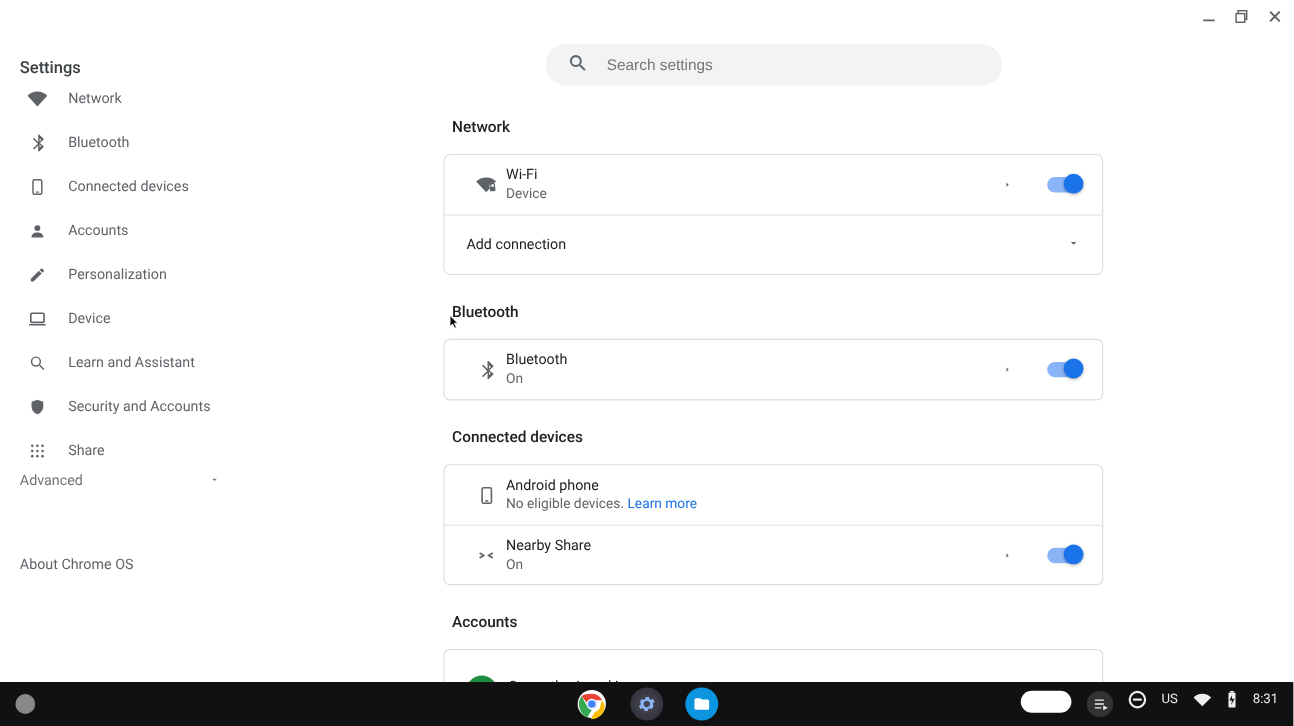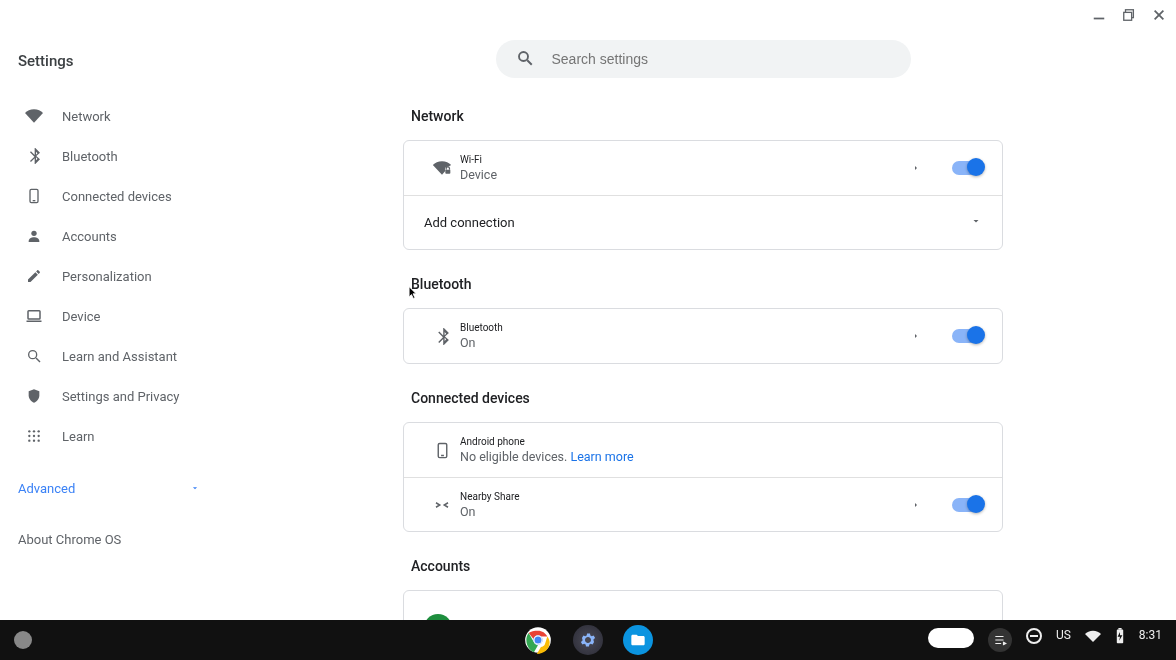--- a/index.html
+++ b/index.html
@@ -28,44 +28,43 @@
     position: absolute;
     left: 0; top: 40px;
     width: 230px;
     padding-left: 18px;
     padding-top: 12px;
   }
   .app-title {
     font-size: 15px;
     font-weight: 500;
     color: #3c4043;
-    margin-bottom: 26px;
   }
   .nav-item {
     display: flex;
     align-items: center;
     height: 40px;
     color: #5f6368;
     font-size: 13px;
     cursor: pointer;
     gap: 18px;
     padding-left: 6px;
   }
   .nav-item .icon-wrap {
     width: 20px;
     display: flex;
     justify-content: center;
     color: #5f6368;
   }
   .advanced-item {
     display: flex;
-    align-items: flex-end;
+    align-items: flex-start;
     height: 40px;
     font-size: 13px;
-    color: #3b82f6;
+    color: #737373;
     justify-content: space-between;
     padding-right: 30px;
     cursor: pointer;
   }
   .about-item {
     font-size: 13px;
     color: #5f6368;
     cursor: pointer;
     margin-top: 36px;
   }
@@ -127,21 +126,21 @@
     color: #5f6368;
     display: flex;
     justify-content: center;
   }
   .row .row-text {
     flex: 1;
     display: flex;
     flex-direction: column;
     gap: 2px;
   }
-  .row .row-title { font-size: 10px; color: #202124; }
+  .row .row-title { font-size: 13px; color: #202124; }
   .row .row-sub { font-size: 12.5px; color: #5f6368; }
   .row .row-sub a { color: #1a73e8; text-decoration: none; cursor: pointer; }
   .row .chevron { color: #5f6368; display:flex; align-items:center; margin-right: 32px; }
   .row.simple .row-title-only { font-size: 13px; color: #202124; padding-left: 0; }
 
   
   .toggle {
     width: 30px;
     height: 14px;
     border-radius: 7px;
@@ -325,38 +324,38 @@
     </span>
     <span>Learn and Assistant</span>
   </div>
 
   <div class="nav-item">
     <span class="icon-wrap">
       <svg width="16" height="16" viewBox="0 0 24 24" fill="currentColor">
           <path d="M12 2L4 5v6c0 5 3.4 9.7 8 11 4.6-1.3 8-6 8-11V5l-8-3z"></path>
         </svg>
     </span>
-    <span>Settings and Privacy</span>
+    <span>Security and Accounts</span>
   </div>
 
   <div class="nav-item">
     <span class="icon-wrap">
       <svg width="14" height="14" viewBox="0 0 24 24" fill="currentColor">
         <circle cx="4" cy="4" r="2"></circle>
           <circle cx="12" cy="4" r="2"></circle>
           <circle cx="20" cy="4" r="2"></circle>
         <circle cx="4" cy="12" r="2"></circle>
           <circle cx="12" cy="12" r="2"></circle>
           <circle cx="20" cy="12" r="2"></circle>
         <circle cx="4" cy="20" r="2"></circle>
           <circle cx="12" cy="20" r="2"></circle>
           <circle cx="20" cy="20" r="2"></circle>
       </svg>
     </span>
-    <span>Learn</span>
+    <span>Share</span>
   </div>
 
   <div class="advanced-item">
     <span>Advanced</span>
     <span>
       <svg width="10" height="10" viewBox="0 0 24 24" fill="currentColor">
           <path d="M7 10l5 5 5-5z"></path>
         </svg>
     </span>
   </div>

